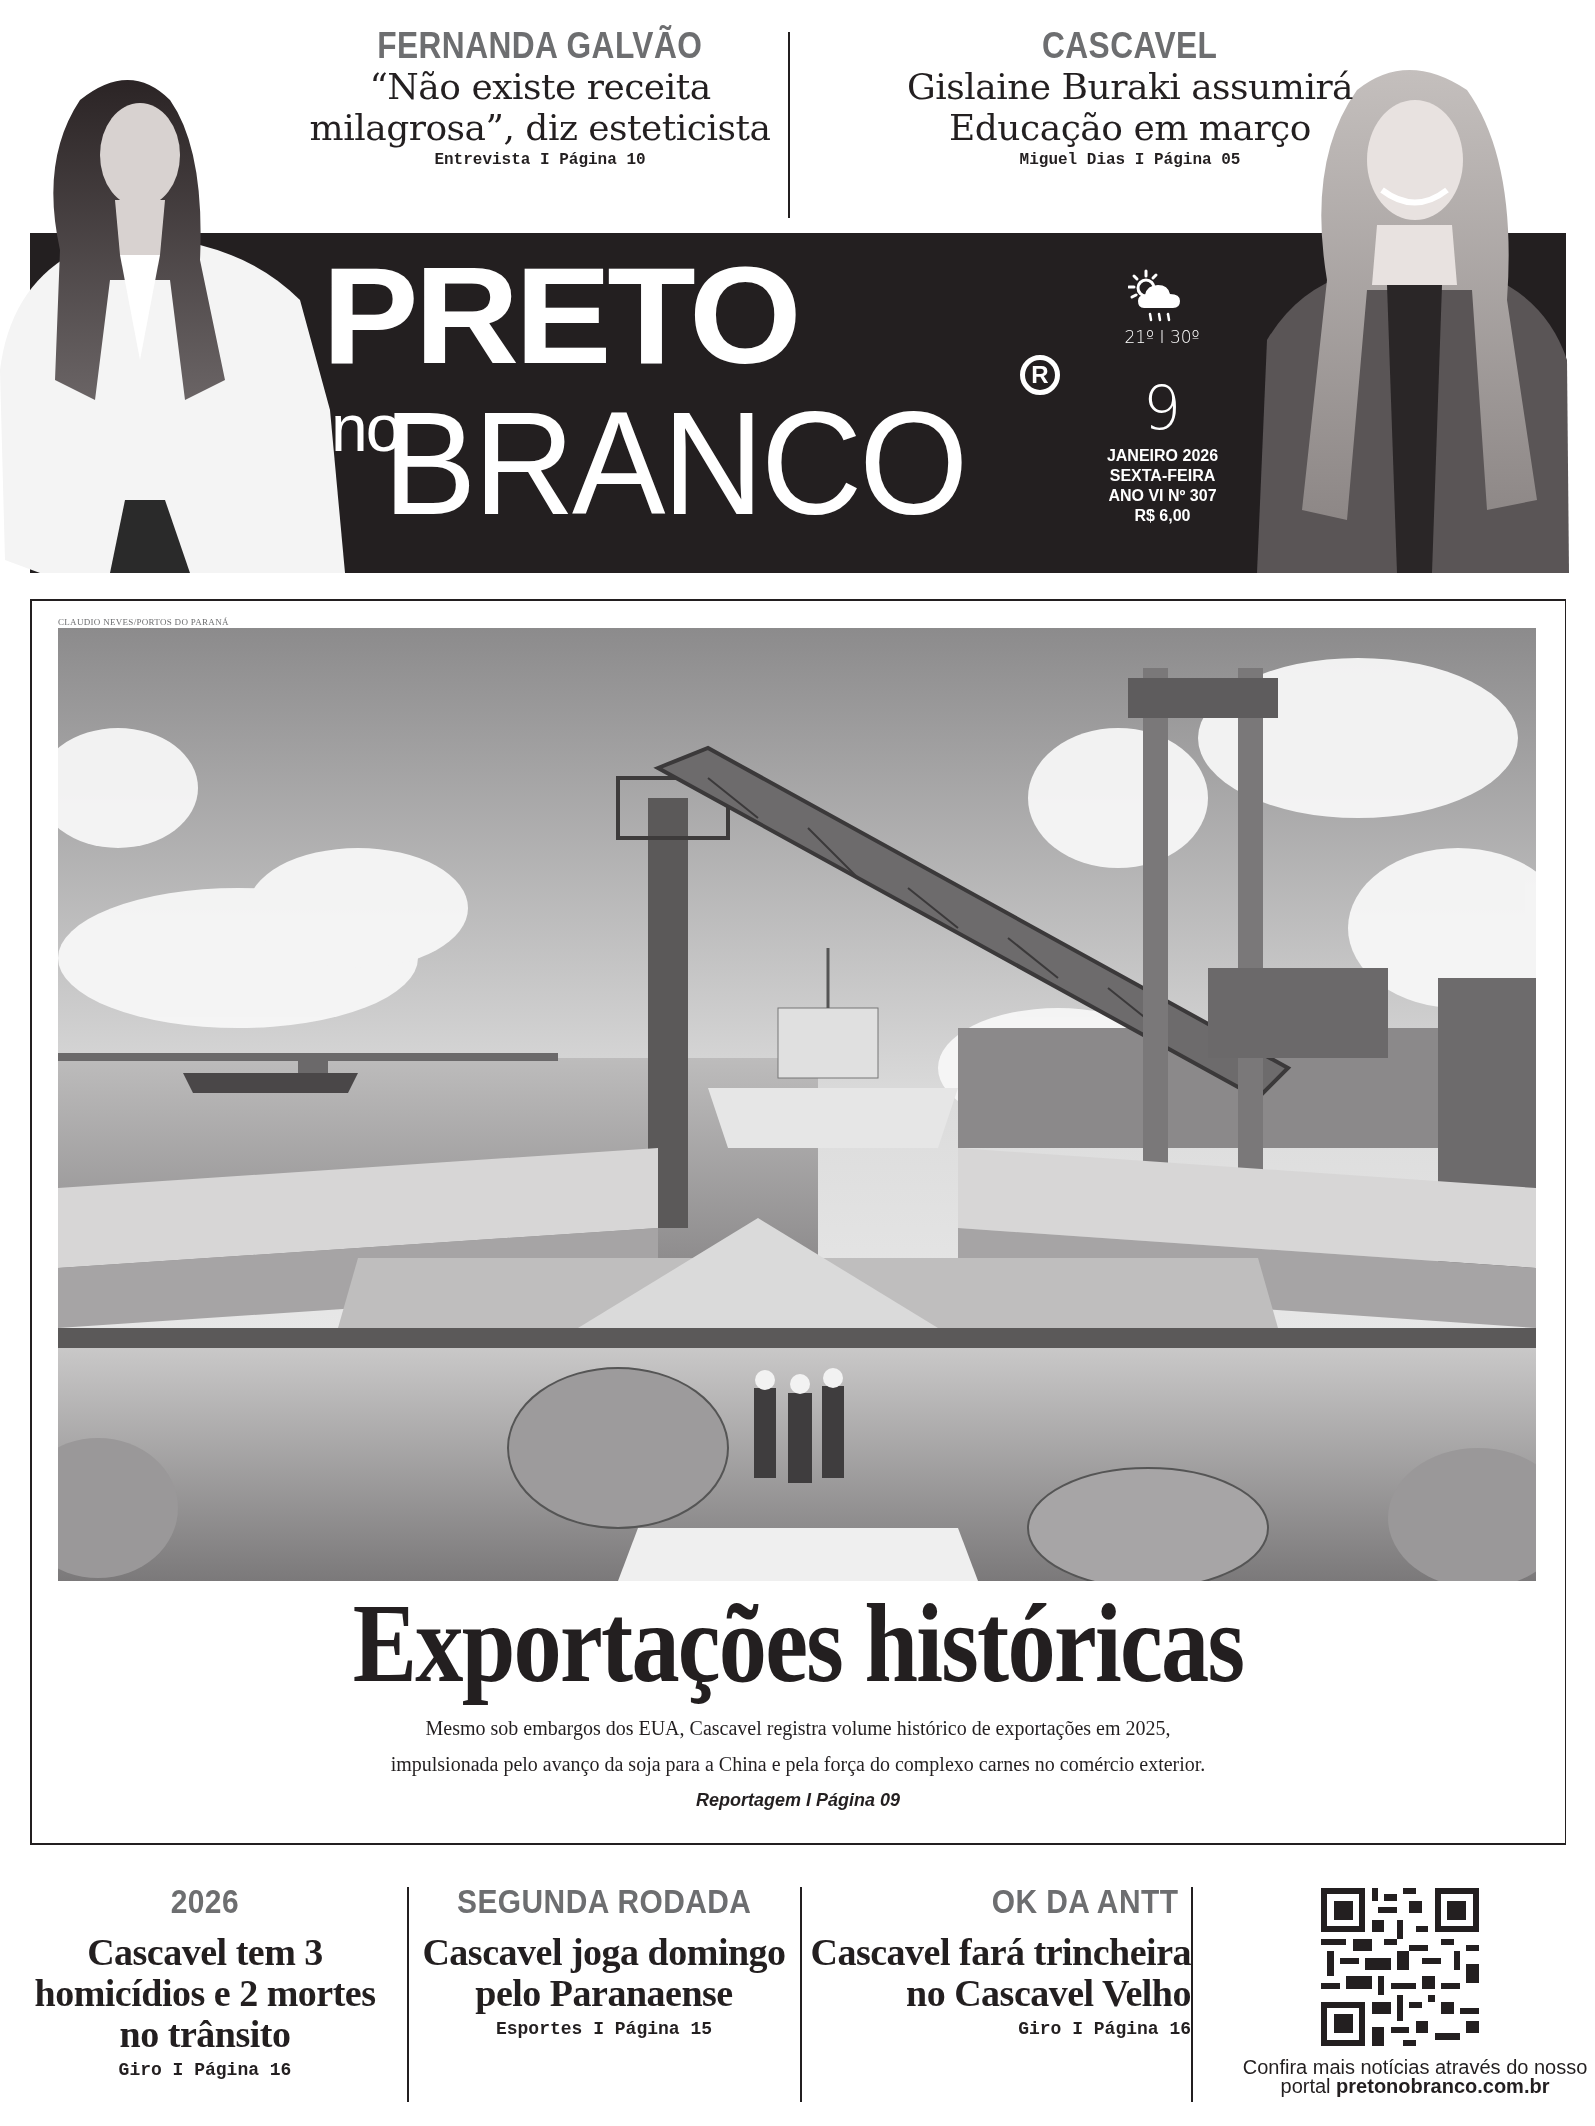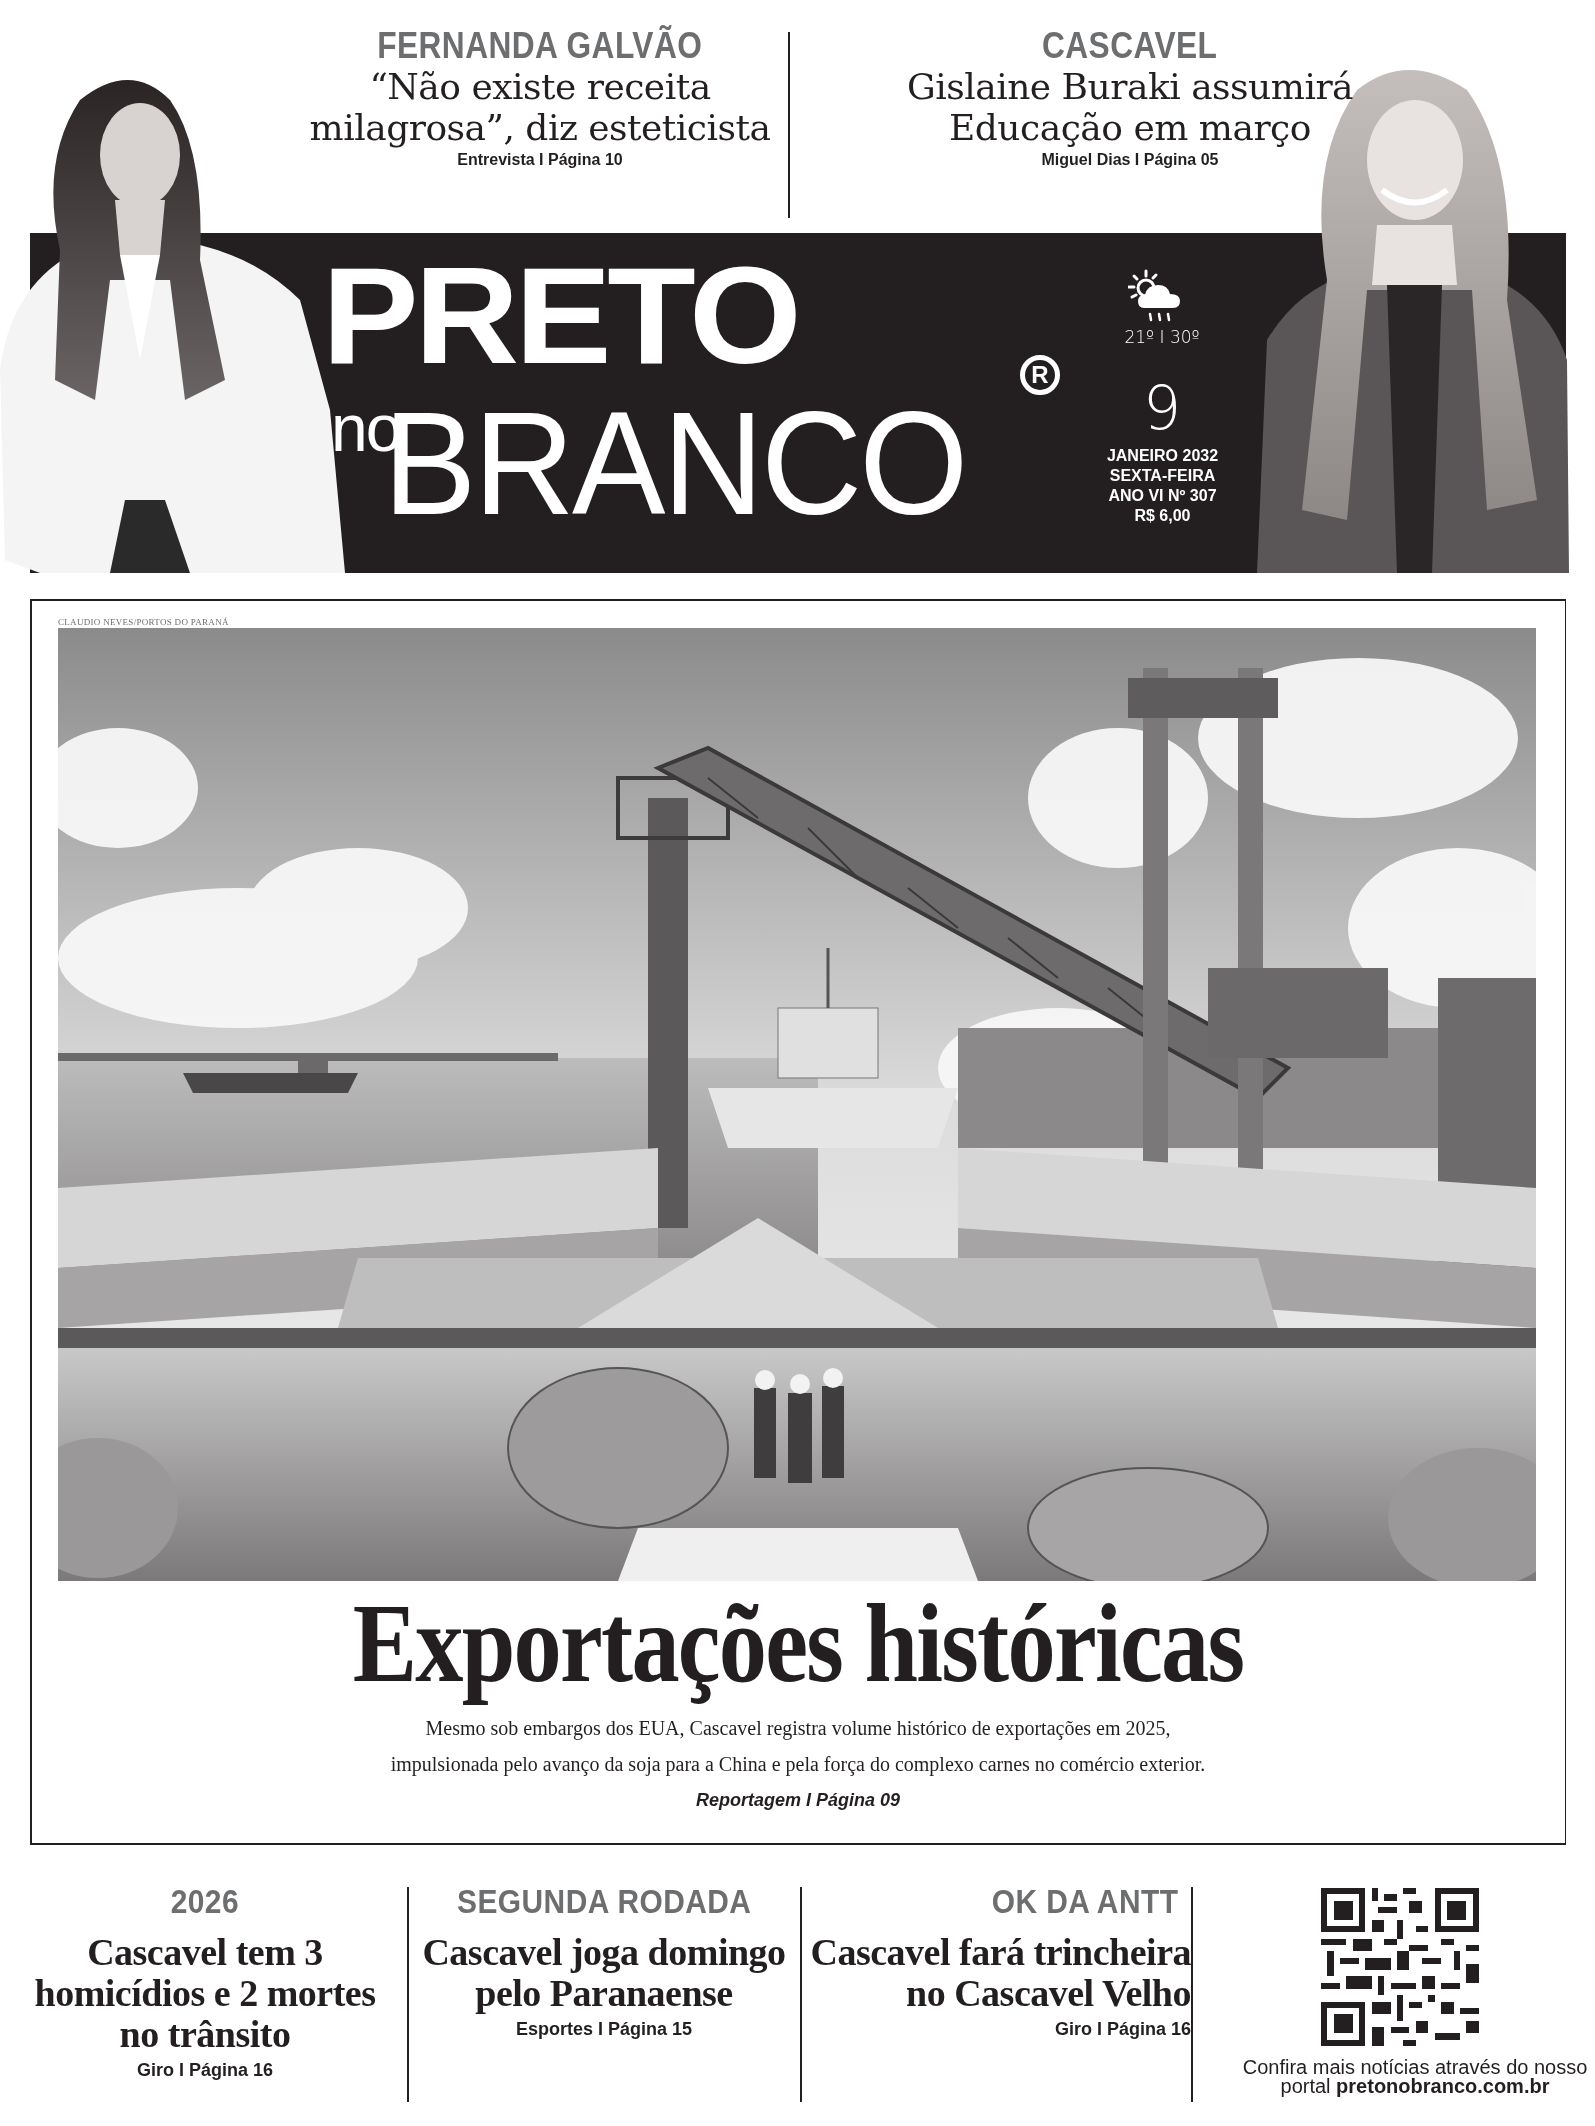--- a/index.html
+++ b/index.html
@@ -29,21 +29,21 @@
   .kicker {
     font-family: "Liberation Sans", sans-serif; font-weight: 700;
     color: #6d6e70; font-size: 36px; letter-spacing: 0.5px; line-height: 40px;
     transform: scaleX(0.88); display: inline-block;
   }
   .teaser-top .headline {
     font-family: "DejaVu Serif", serif; font-weight: 400; font-size: 36px;
     line-height: 41px; color: #231f20; letter-spacing: -0.5px;
   }
   .credit {
-    font-family: Liberation Sans, sans-serif; font-weight: 700; font-size: 16px;
+    font-family: Liberation Mono, monospace; font-weight: 700; font-size: 16px;
     color: #231f20; margin-top: 2px; line-height: 20px;
   }
   .vsep-top {
     position: absolute; left: 788px; top: 32px; width: 2px; height: 186px; background: #231f20;
   }
 
   
   .logo-preto {
     position: absolute; left: 322px; top: 255px;
     font-family: "Liberation Sans", sans-serif; font-weight: 700; color: #fff;
@@ -212,21 +212,21 @@
       <line x1="22" y1="46" x2="23" y2="52"></line>
       <line x1="31" y1="46" x2="32" y2="52"></line>
       <line x1="40" y1="46" x2="41" y2="52"></line>
     </g>
   </svg>
 </div>
 <div class="weather-temp">21º I 30º</div>
 
 <div class="date-day">9</div>
 <div class="date-lines">
-  <div>JANEIRO 2032</div>
+  <div>JANEIRO 2026</div>
   <div>SEXTA-FEIRA</div>
   <div>ANO VI Nº 307</div>
   <div>R$ 6,00</div>
 </div>
 
 <div class="main-box"></div>
 <div class="photo-credit">CLAUDIO NEVES/PORTOS DO PARANÁ</div>
 
 <div class="main-photo">
   <svg viewBox="0 0 1478 953" preserveAspectRatio="none">

